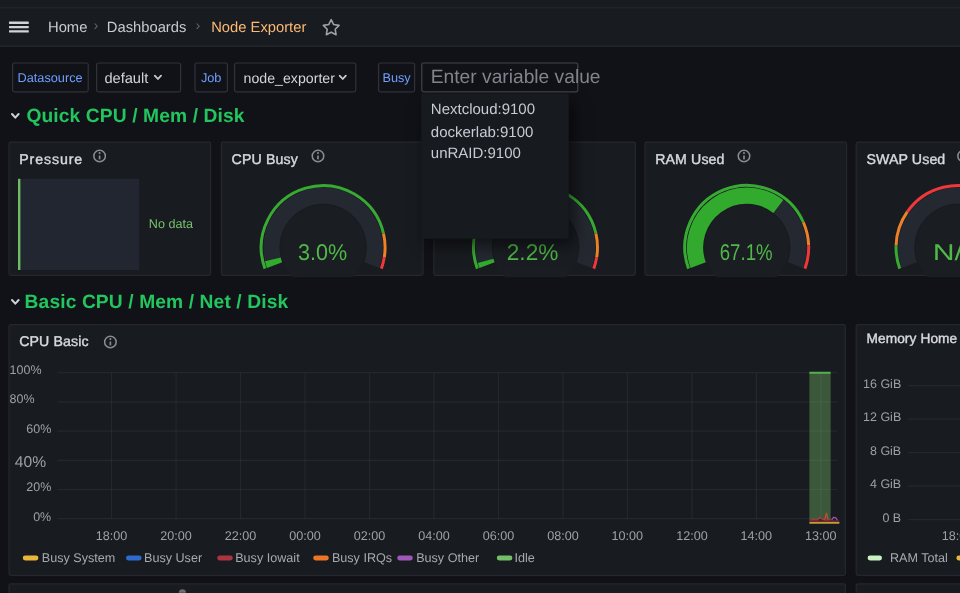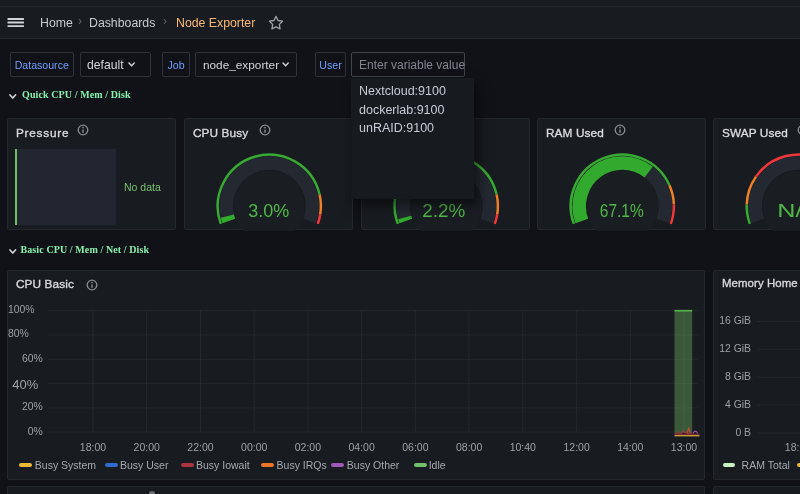--- a/index.html
+++ b/index.html
@@ -2,21 +2,21 @@
 <html><head><meta charset="utf-8"><style>
 * { margin:0; padding:0; box-sizing:border-box; }
 html,body { width:800px; height:494px; background:#111217; overflow:hidden;
   font-family:"Liberation Sans", sans-serif; }
 .panel { position:absolute; background:#181B1F; border:1px solid #25272E; border-radius:2px;padding-left:28px; }
 .ptitle { position:absolute; left:8px; top:6.5px; font-size:11.8px; font-weight:normal; -webkit-text-stroke:0.35px #D8D9DE; color:#D8D9DE; letter-spacing:0.1px; }
 .vlabel { position:absolute; top:52px; height:25px; border:1px solid #2F323A; border-radius:2px;
   color:#6E9FFF; font-size:10.6px; font-weight:500; display:flex; align-items:center; justify-content:center;text-align:right; }
 .vbox { position:absolute; top:52px; height:25px; border:1px solid #2F323A; border-radius:2px;
   color:#D3D4DB; font-size:12.2px; display:flex; align-items:center; padding-left:6px; white-space:nowrap; }
-.shead { position:absolute; font-size:10px; font-weight:bold; color:#86efac; letter-spacing:0.1px;font-family:Liberation Serif, serif; }
+.shead { position:absolute; font-size:16px; font-weight:bold; color:#22c55e; letter-spacing:0.1px; }
 </style></head>
 <body>
 
 <div style="position:absolute;left:0;top:0;width:800px;height:39px;background:#181B20;border-bottom:1px solid #26282F"></div>
 <div style="position:absolute;left:0;top:6px;width:800px;height:1px;background:#24262C"></div>
 <svg width="20" height="14" style="position:absolute;left:7px;top:16.5px">
   <rect x="0.5" y="1" width="16.5" height="1.9" rx="0.5" fill="#D2D3DA"></rect>
   <rect x="0.5" y="4.6" width="16.5" height="1.9" rx="0.5" fill="#D2D3DA"></rect>
   <rect x="0.5" y="8.2" width="16.5" height="1.9" rx="0.5" fill="#D2D3DA"></rect>
 </svg>
@@ -32,22 +32,22 @@
 <div class="vlabel" style="left:10px;width:63.5px">Datasource</div>
 <div class="vbox" style="left:80px;width:71px">default</div>
 <svg width="8.2" height="5.8" style="position:absolute;left:128.3px;top:62px">
     <polyline points="1,1 3.60,3.84 6.2,1" fill="none" stroke="#C8C9D0" stroke-width="1.5" stroke-linecap="round" stroke-linejoin="round"></polyline>
   </svg>
 <div class="vlabel" style="left:162px;width:28px">Job</div>
 <div class="vbox" style="left:195px;width:102px;padding-left:7px;font-size:11.8px">node_exporter</div>
 <svg width="8.2" height="5.8" style="position:absolute;left:281.8px;top:62px">
     <polyline points="1,1 3.60,3.84 6.2,1" fill="none" stroke="#C8C9D0" stroke-width="1.5" stroke-linecap="round" stroke-linejoin="round"></polyline>
   </svg>
-<div class="vlabel" style="left:315px;width:31px">User</div>
-<div class="vbox" style="left:351px;width:114px;border-color:#41444D;color:#81848D;font-size:12px;padding-left:7px">Enter variable value</div>
+<div class="vlabel" style="left:315px;width:31px">Busy</div>
+<div class="vbox" style="left:351px;width:131px;border-color:#41444D;color:#81848D;font-size:16px;padding-left:7px">Enter variable value</div>
 
 <svg width="8.5" height="6.0" style="position:absolute;left:9px;top:93.5px">
     <polyline points="1,1 3.75,4.03 6.5,1" fill="none" stroke="#CDCEDA" stroke-width="1.7" stroke-linecap="round" stroke-linejoin="round"></polyline>
   </svg>
 <div class="shead" style="left:22px;top:88.5px">Quick CPU / Mem / Disk</div>
 
 <div class="panel" style="left:7px;top:118px;width:169px;height:112px">
   <div class="ptitle" style="letter-spacing:0.75px">Pressure</div>
   <svg width="12" height="12" style="position:absolute;left:69px;top:5px">
       <circle cx="6" cy="6" r="4.8" fill="none" stroke="#898C93" stroke-width="1.3"></circle>
@@ -172,21 +172,21 @@
     <div style="position:absolute;left:0;top:130.9px;width:34.7px;text-align:right;font-size:10.4px;color:#9EA0A8">20%</div>
     <div style="position:absolute;left:0;top:155.2px;width:34.7px;text-align:right;font-size:10.4px;color:#9EA0A8">0%</div>
   <div style="position:absolute;left:67.0px;top:170.5px;width:36px;text-align:center;font-size:10.5px;color:#9EA0A8">18:00</div>
     <div style="position:absolute;left:120.7px;top:170.5px;width:36px;text-align:center;font-size:10.5px;color:#9EA0A8">20:00</div>
     <div style="position:absolute;left:174.5px;top:170.5px;width:36px;text-align:center;font-size:10.5px;color:#9EA0A8">22:00</div>
     <div style="position:absolute;left:228.2px;top:170.5px;width:36px;text-align:center;font-size:10.5px;color:#9EA0A8">00:00</div>
     <div style="position:absolute;left:281.9px;top:170.5px;width:36px;text-align:center;font-size:10.5px;color:#9EA0A8">02:00</div>
     <div style="position:absolute;left:335.6px;top:170.5px;width:36px;text-align:center;font-size:10.5px;color:#9EA0A8">04:00</div>
     <div style="position:absolute;left:389.4px;top:170.5px;width:36px;text-align:center;font-size:10.5px;color:#9EA0A8">06:00</div>
     <div style="position:absolute;left:443.1px;top:170.5px;width:36px;text-align:center;font-size:10.5px;color:#9EA0A8">08:00</div>
-    <div style="position:absolute;left:496.8px;top:170.5px;width:36px;text-align:center;font-size:10.5px;color:#9EA0A8">10:40</div>
+    <div style="position:absolute;left:496.8px;top:170.5px;width:36px;text-align:center;font-size:10.5px;color:#9EA0A8">10:00</div>
     <div style="position:absolute;left:550.6px;top:170.5px;width:36px;text-align:center;font-size:10.5px;color:#9EA0A8">12:00</div>
     <div style="position:absolute;left:604.3px;top:170.5px;width:36px;text-align:center;font-size:10.5px;color:#9EA0A8">14:00</div>
     <div style="position:absolute;left:658.0px;top:170.5px;width:36px;text-align:center;font-size:10.5px;color:#9EA0A8">13:00</div>
   <div style="position:absolute;left:10.6px;top:192.7px;width:13px;height:4px;border-radius:2px;background:#EAB839"></div>
     <div style="position:absolute;left:26.8px;top:188px;font-size:10.5px;color:#A7A9B1">Busy System</div>
     <div style="position:absolute;left:97px;top:192.7px;width:13px;height:4px;border-radius:2px;background:#2F6BCE"></div>
     <div style="position:absolute;left:112px;top:188px;font-size:10.5px;color:#A7A9B1">Busy User</div>
     <div style="position:absolute;left:173px;top:192.7px;width:13px;height:4px;border-radius:2px;background:#AC3440"></div>
     <div style="position:absolute;left:188px;top:188px;font-size:10.5px;color:#A7A9B1">Busy Iowait</div>
     <div style="position:absolute;left:253px;top:192.7px;width:13px;height:4px;border-radius:2px;background:#ED7525"></div>

